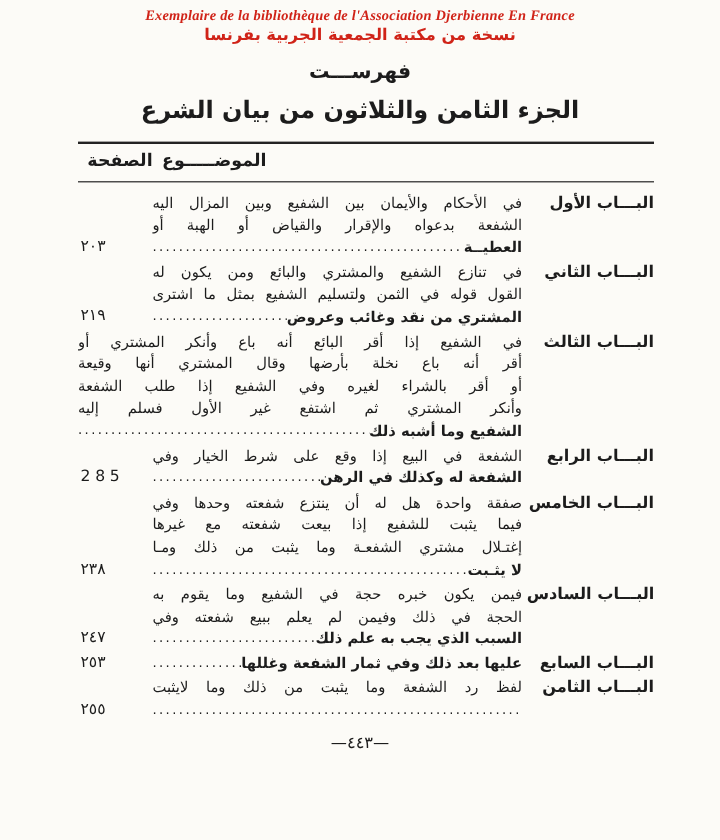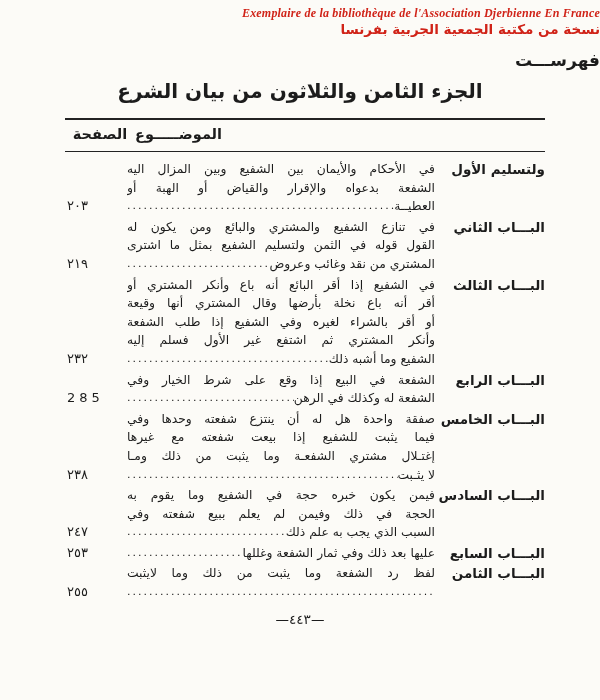--- a/index.html
+++ b/index.html
@@ -8,36 +8,36 @@
     width:600px;height:700px;
     background:#fcfbf7;
     position:relative;
     overflow:hidden;
     box-sizing:border-box;
     padding-top:6px;
     font-family:"DejaVu Sans",sans-serif;
     color:#1c1c1c;
   }
   
-  .stamp{text-align:right;color:#d02318;}
+  .stamp{text-align:center;color:#d02318;}
   .stamp-fr{
     direction:ltr;
     font-family:"Liberation Serif",serif;
     font-style:italic;font-weight:bold;
     font-size:12px;line-height:14px;
     letter-spacing:.2px;
   }
   .stamp-ar{
     direction:rtl;
     font-weight:bold;
     font-size:13.5px;line-height:18px;
   }
   
   .title{
-    direction:rtl;text-align:right;
+    direction:rtl;text-align:center;
     font-weight:bold;font-size:17px;
     margin-top:10px;line-height:24px;
   }
   .subtitle{
     direction:rtl;text-align:center;
     font-weight:bold;font-size:20px;
     margin-top:3px;line-height:32px;
   }
   
   .toc{
@@ -64,21 +64,21 @@
     padding-left:6px;box-sizing:border-box;
   }
   .col-text{flex:1;min-width:0;font-size:12.3px;}
   .tline{
     height:18.6px;line-height:18.6px;
     overflow:hidden;
     text-align:justify;text-align-last:justify;
     white-space:nowrap;
   }
   .tline.last{display:flex;text-align-last:auto;}
-  .tline.last .lead{white-space:nowrap;}
+  .tline.last .lead{white-space:nowrap;font-weight:bold;}
   .tline.last .dots{
     flex:1;min-width:0;overflow:hidden;
     white-space:nowrap;
     letter-spacing:2px;font-size:11px;
     padding-right:6px;
     direction:ltr;text-align:left;
   }
   .col-page{
     width:62px;
     display:flex;align-items:flex-end;justify-content:flex-end;
@@ -109,21 +109,21 @@
   <div class="toc">
     <div class="toc-head">
       <span class="head-spacer"></span>
       <span class="head-subject">الموضـــــوع</span>
       <span class="head-page">الصفحة</span>
     </div>
 
     <div class="entries">
 
       <div class="entry">
-        <div class="col-chapter">ولتسليم الأول</div>
+        <div class="col-chapter">البـــاب الأول</div>
         <div class="col-text">
           <div class="tline">في الأحكام والأيمان بين الشفيع وبين المزال اليه</div>
           <div class="tline">الشفعة بدعواه والإقرار والقياض أو الهبة أو</div>
           <div class="tline last">
             <span class="lead">العطيــة</span>
             <span class="dots">........................................................</span>
           </div>
         </div>
         <div class="col-page">٢٠٣</div>
       </div>
@@ -146,21 +146,20 @@
         <div class="col-text">
           <div class="tline">في الشفيع إذا أقر البائع أنه باع وأنكر المشتري أو</div>
           <div class="tline">أقر أنه باع نخلة بأرضها وقال المشتري أنها وقيعة</div>
           <div class="tline">أو أقر بالشراء لغيره وفي الشفيع إذا طلب الشفعة</div>
           <div class="tline">وأنكر المشتري ثم اشتفع غير الأول فسلم إليه</div>
           <div class="tline last">
             <span class="lead">الشفيع وما أشبه ذلك</span>
             <span class="dots">........................................................</span>
           </div>
         </div>
-        <div class="col-page">٢٣٢</div>
       </div>
 
       <div class="entry">
         <div class="col-chapter">البـــاب الرابع</div>
         <div class="col-text">
           <div class="tline">الشفعة في البيع إذا وقع على شرط الخيار وفي</div>
           <div class="tline last">
             <span class="lead">الشفعة له وكذلك في الرهن</span>
             <span class="dots">........................................................</span>
           </div>

